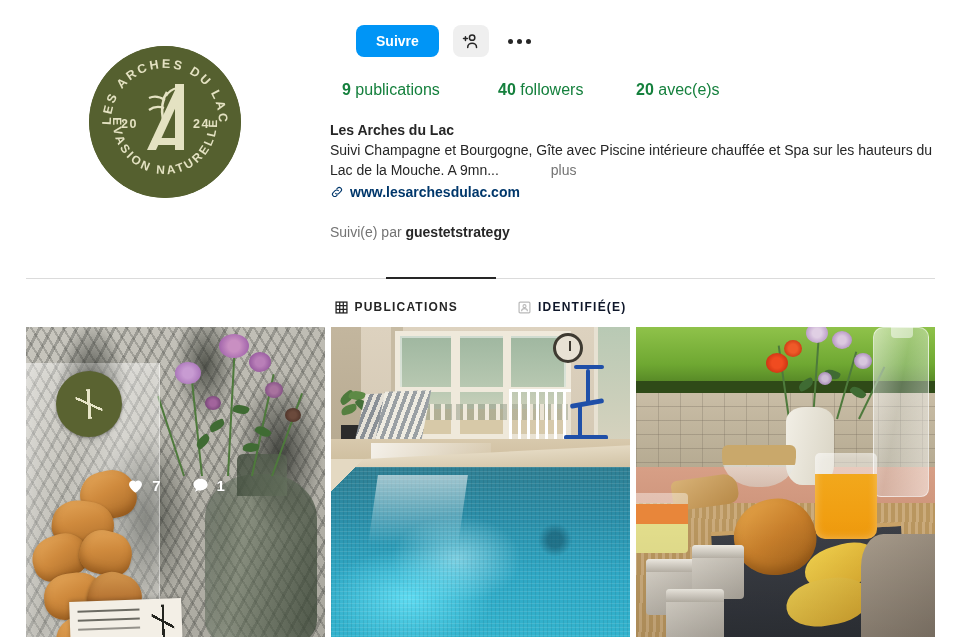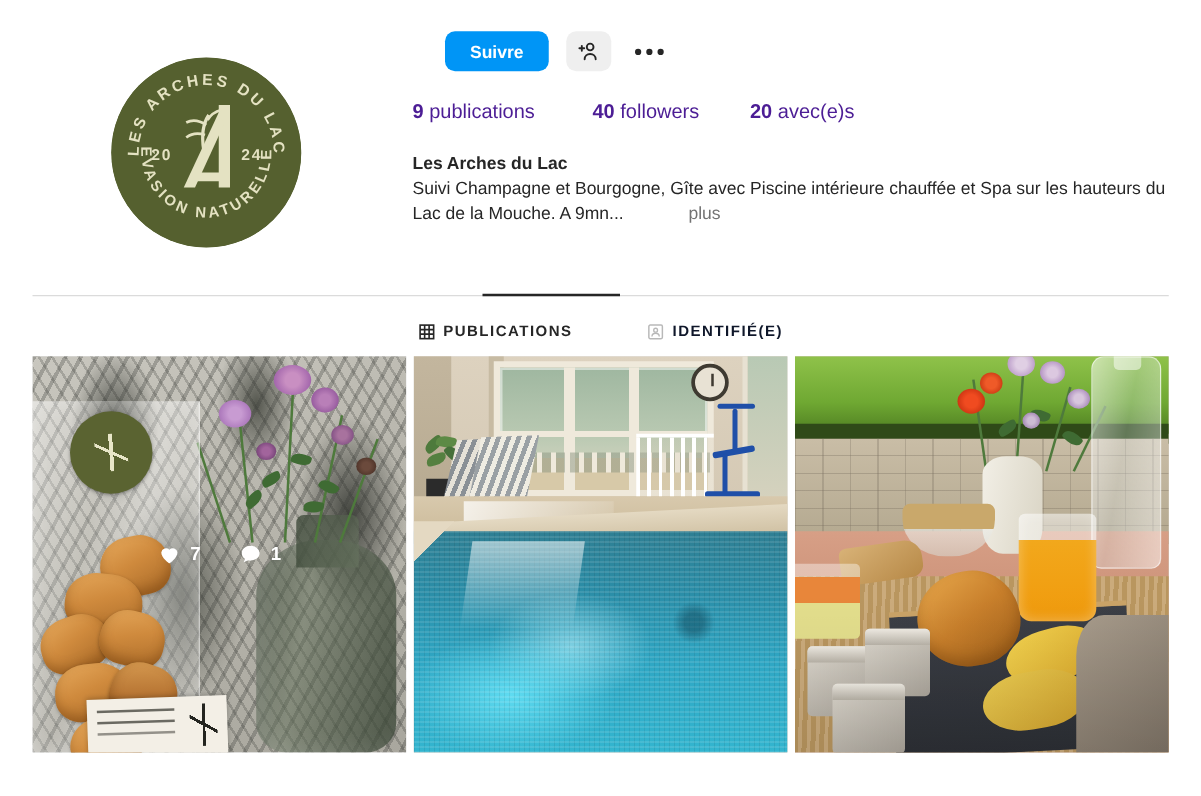--- a/index.html
+++ b/index.html
@@ -42,21 +42,21 @@
     cursor:pointer;
   }
   .btn-more {
     background:transparent; border:none; width:34px; height:32px;
     display:flex; align-items:center; justify-content:center; cursor:pointer;
   }
   .btn-more .dots { display:flex; gap:4px; }
   .btn-more .dots i { width:5px; height:5px; border-radius:50%; background:#262626; display:block; }
 
   .row-stats { display:flex; gap:0; margin-top:22px; }
-  .stat { font-size:16px; color:#4c1d95; line-height:20px; }
+  .stat { font-size:16px; color:#15803d; line-height:20px;margin-left:12px; }
   .stat:nth-child(1){ width:144px; }
   .stat:nth-child(2){ width:126px; }
   .stat b { font-weight:700; }
 
   .bio { margin-top:20px; font-size:14px; line-height:20px; color:#262626; max-width:620px; }
   .bio .fullname { font-weight:700; display:block; }
   .bio .desc { display:block; }
   .bio .more { color:#737373;padding-left:48px; }
 
   .link-row { display:flex; align-items:center; gap:6px; margin-top:2px; }
@@ -338,22 +338,33 @@
 
       <div class="row-stats">
         <span class="stat"><b>9</b> <span>publications</span></span>
         <span class="stat"><b>40</b> <span>followers</span></span>
         <span class="stat"><b>20</b> <span>avec(e)s</span></span>
       </div>
 
       <div class="bio">
         <span class="fullname">Les Arches du Lac</span>
         <span class="desc"><span>Suivi Champagne et Bourgogne, Gîte avec Piscine intérieure chauffée et Spa sur les hauteurs du Lac de la Mouche. A 9mn...</span> <span class="more">plus</span></span>
-      </div>
-
+        <span class="link-row">
+          <svg width="14" height="14" viewBox="0 0 24 24">
+            <path d="M9.6 14.4a4 4 0 0 0 5.7 0l3.3-3.3a4 4 0 0 0-5.7-5.7l-1.2 1.2" fill="none" stroke="#00376B" stroke-width="1.8" stroke-linecap="round"></path>
+            <path d="M14.4 9.6a4 4 0 0 0-5.7 0l-3.3 3.3a4 4 0 0 0 5.7 5.7l1.2-1.2" fill="none" stroke="#00376B" stroke-width="1.8" stroke-linecap="round"></path>
+          </svg>
+          <a href="#">www.lesarchesdulac.com</a>
+        </span>
+      </div>
+
+      <div class="followed-by">
+        <span>Suivi(e) par</span>
+        <b>guestetstrategy</b>
+      </div>
 
     </div>
   </div>
 
   <div class="tabs-wrap">
     <div class="tabs-divider">
       <div class="tabs-active-bar"></div>
     </div>
     <div class="tabs">
 

